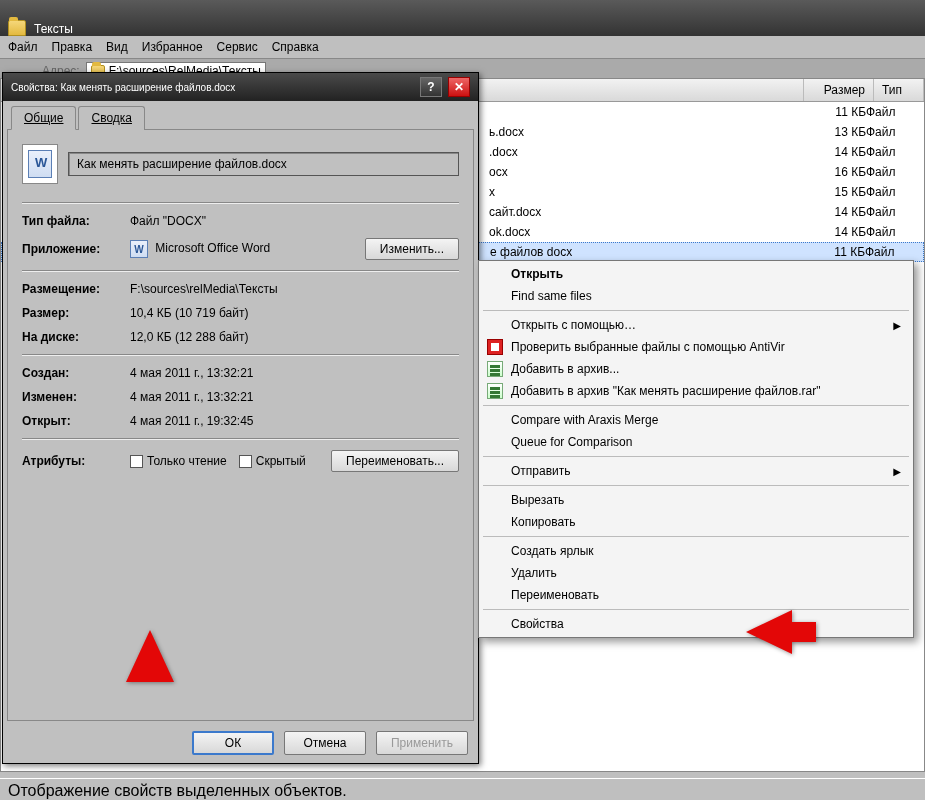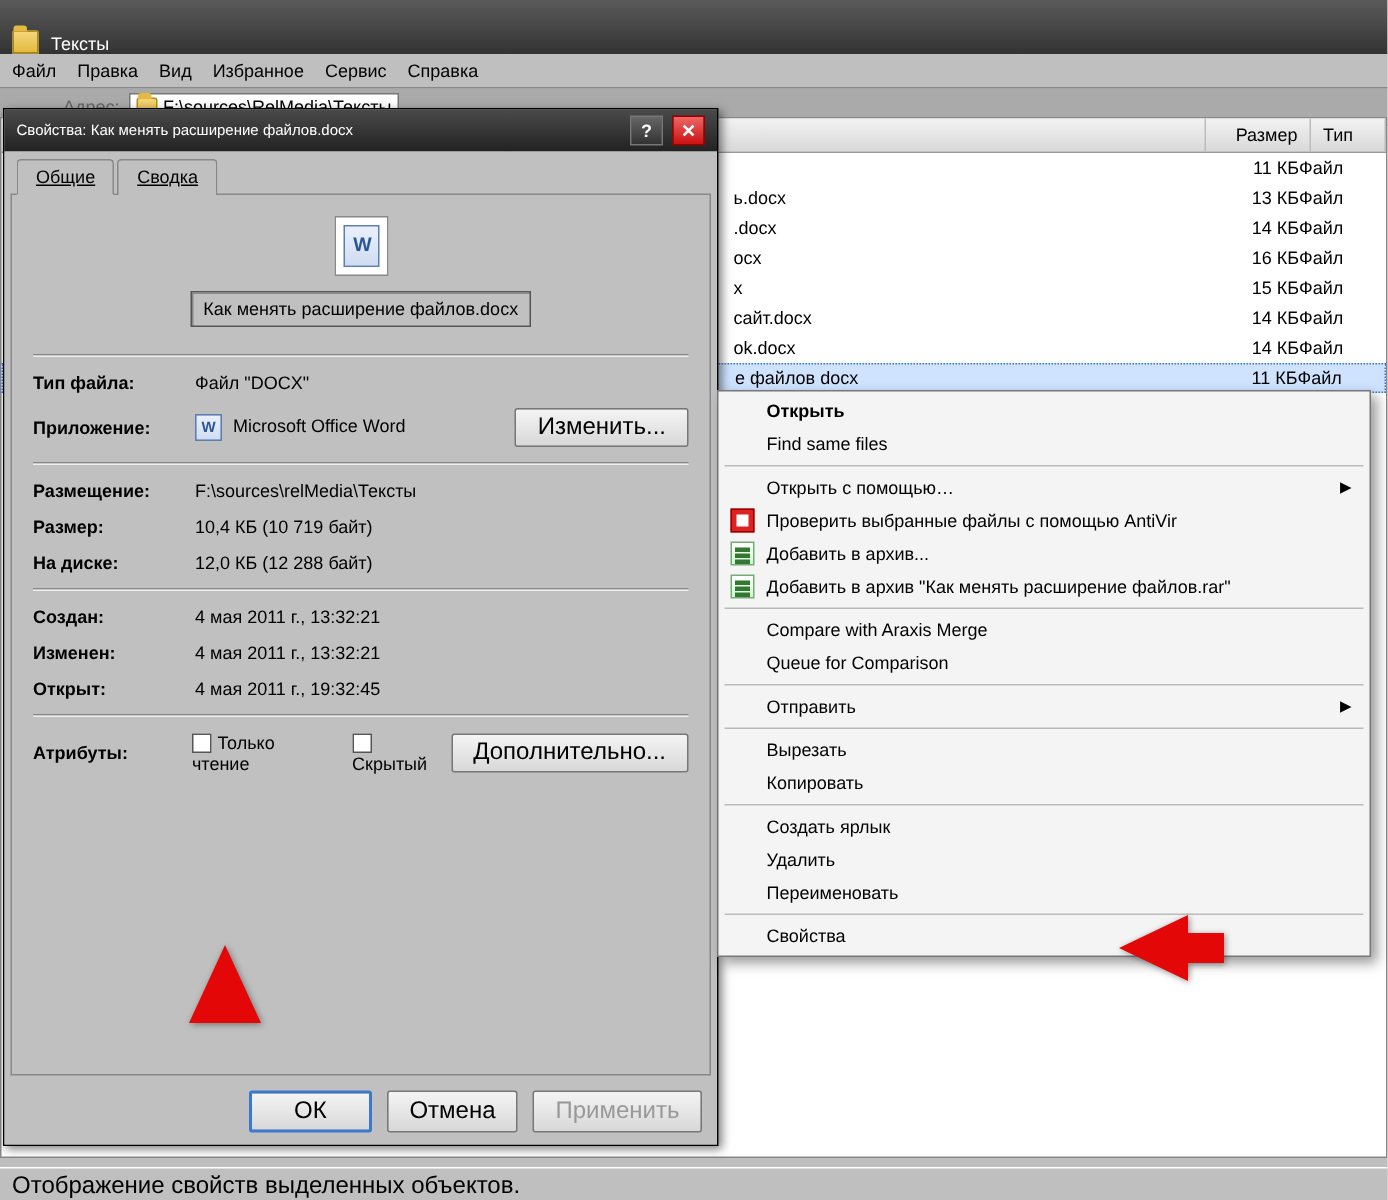--- a/index.html
+++ b/index.html
@@ -43,31 +43,31 @@
 
 .dlg-body { padding: 4px; background: #c0c0c0; height: calc(100% - 28px); display: flex; flex-direction: column; }
 .tabstrip { display: flex; position: relative; top: 1px; z-index: 2; padding-left: 4px; }
 .tab { padding: 4px 12px; background: #c0c0c0; border: 1px solid #888; border-bottom: none; border-radius: 3px 3px 0 0; margin-right: 2px; cursor: pointer; text-decoration: underline; }
 .tab.active { background: #c0c0c0; border-bottom: 1px solid #c0c0c0; }
 .tabpage { flex: 1; border: 1px solid #888; padding: 14px; background: #c0c0c0; }
 
 .prop-row { display: flex; align-items: center; margin-bottom: 10px; }
 .prop-label { width: 108px; font-weight: bold; }
 .prop-value { }
-.filename-row { display: flex; align-items: center; gap: 10px; margin-bottom: 18px; flex-direction: column; }
+.filename-row { display: flex; align-items: center; gap: 10px; margin-bottom: 18px; }
 .file-icon { width: 36px; height: 40px; border: 1px solid #888; background: #fff; display: flex; align-items: center; justify-content: center; }
 .file-icon-inner { width: 24px; height: 28px; border: 1px solid #5b7fb5; background: linear-gradient(#eaf0fb,#cfddf2); position: relative; }
 .file-icon-inner::after { content: "W"; position: absolute; top: 4px; left: 6px; color: #2b5797; font-weight: bold; font-size: 13px; }
 .filename-box { flex: 1; border: 1px solid #555; padding: 4px 8px; background: #c0c0c0; box-shadow: inset 1px 1px 0 #888; }
 
 .sep { border-top: 1px solid #888; border-bottom: 1px solid #eee; margin: 10px 0; }
 
 .app-icon { width: 18px; height: 18px; border: 1px solid #5b7fb5; background: linear-gradient(#eaf0fb,#cfddf2); display: inline-flex; align-items: center; justify-content: center; color: #2b5797; font-weight: bold; font-size: 10px; margin-right: 4px; vertical-align: middle; }
 
-.btn { padding: 3px 14px; background: linear-gradient(#f4f4f4,#d8d8d8); border: 1px solid #777; border-radius: 2px; cursor: pointer; font-size: 16px; }
+.btn { padding: 3px 14px; background: linear-gradient(#f4f4f4,#d8d8d8); border: 1px solid #777; border-radius: 2px; cursor: pointer; font-size: 12px; }
 .btn.disabled { color: #999; }
 
 .chk { width: 13px; height: 13px; border: 1px solid #555; background: #fff; display: inline-block; vertical-align: middle; margin-right: 4px; }
 
 .dlg-buttons { display: flex; justify-content: flex-end; gap: 10px; padding: 10px 6px 4px; }
 
 
 .ctxmenu { position: absolute; top: 260px; left: 478px; width: 436px; background: #f4f4f4; border: 1px solid #777; box-shadow: 4px 4px 8px rgba(0,0,0,.4); padding: 2px; }
 .ctx-item { display: flex; align-items: center; padding: 4px 30px 4px 30px; cursor: pointer; position: relative; min-height: 20px; }
 .ctx-item.bold { font-weight: bold; }
@@ -226,21 +226,21 @@
         <div class="prop-value">4 мая 2011 г., 19:32:45</div>
       </div>
       <div class="sep"></div>
 
       <div class="prop-row" style="align-items:center">
         <div class="prop-label">Атрибуты:</div>
         <label><span class="chk"></span><span>Только чтение</span></label>
         <span style="width:12px"></span>
         <label><span class="chk"></span><span>Скрытый</span></label>
         <div style="flex:1"></div>
-        <button class="btn">Дополнительно...</button>
+        <button class="btn">Переименовать...</button>
       </div>
 
     </div>
     <div class="dlg-buttons">
       <button class="btn" style="min-width:82px;border:2px solid #3b79cc">ОК</button>
       <button class="btn" style="min-width:82px">Отмена</button>
       <button class="btn disabled" style="min-width:82px">Применить</button>
     </div>
   </div>
 </div>

